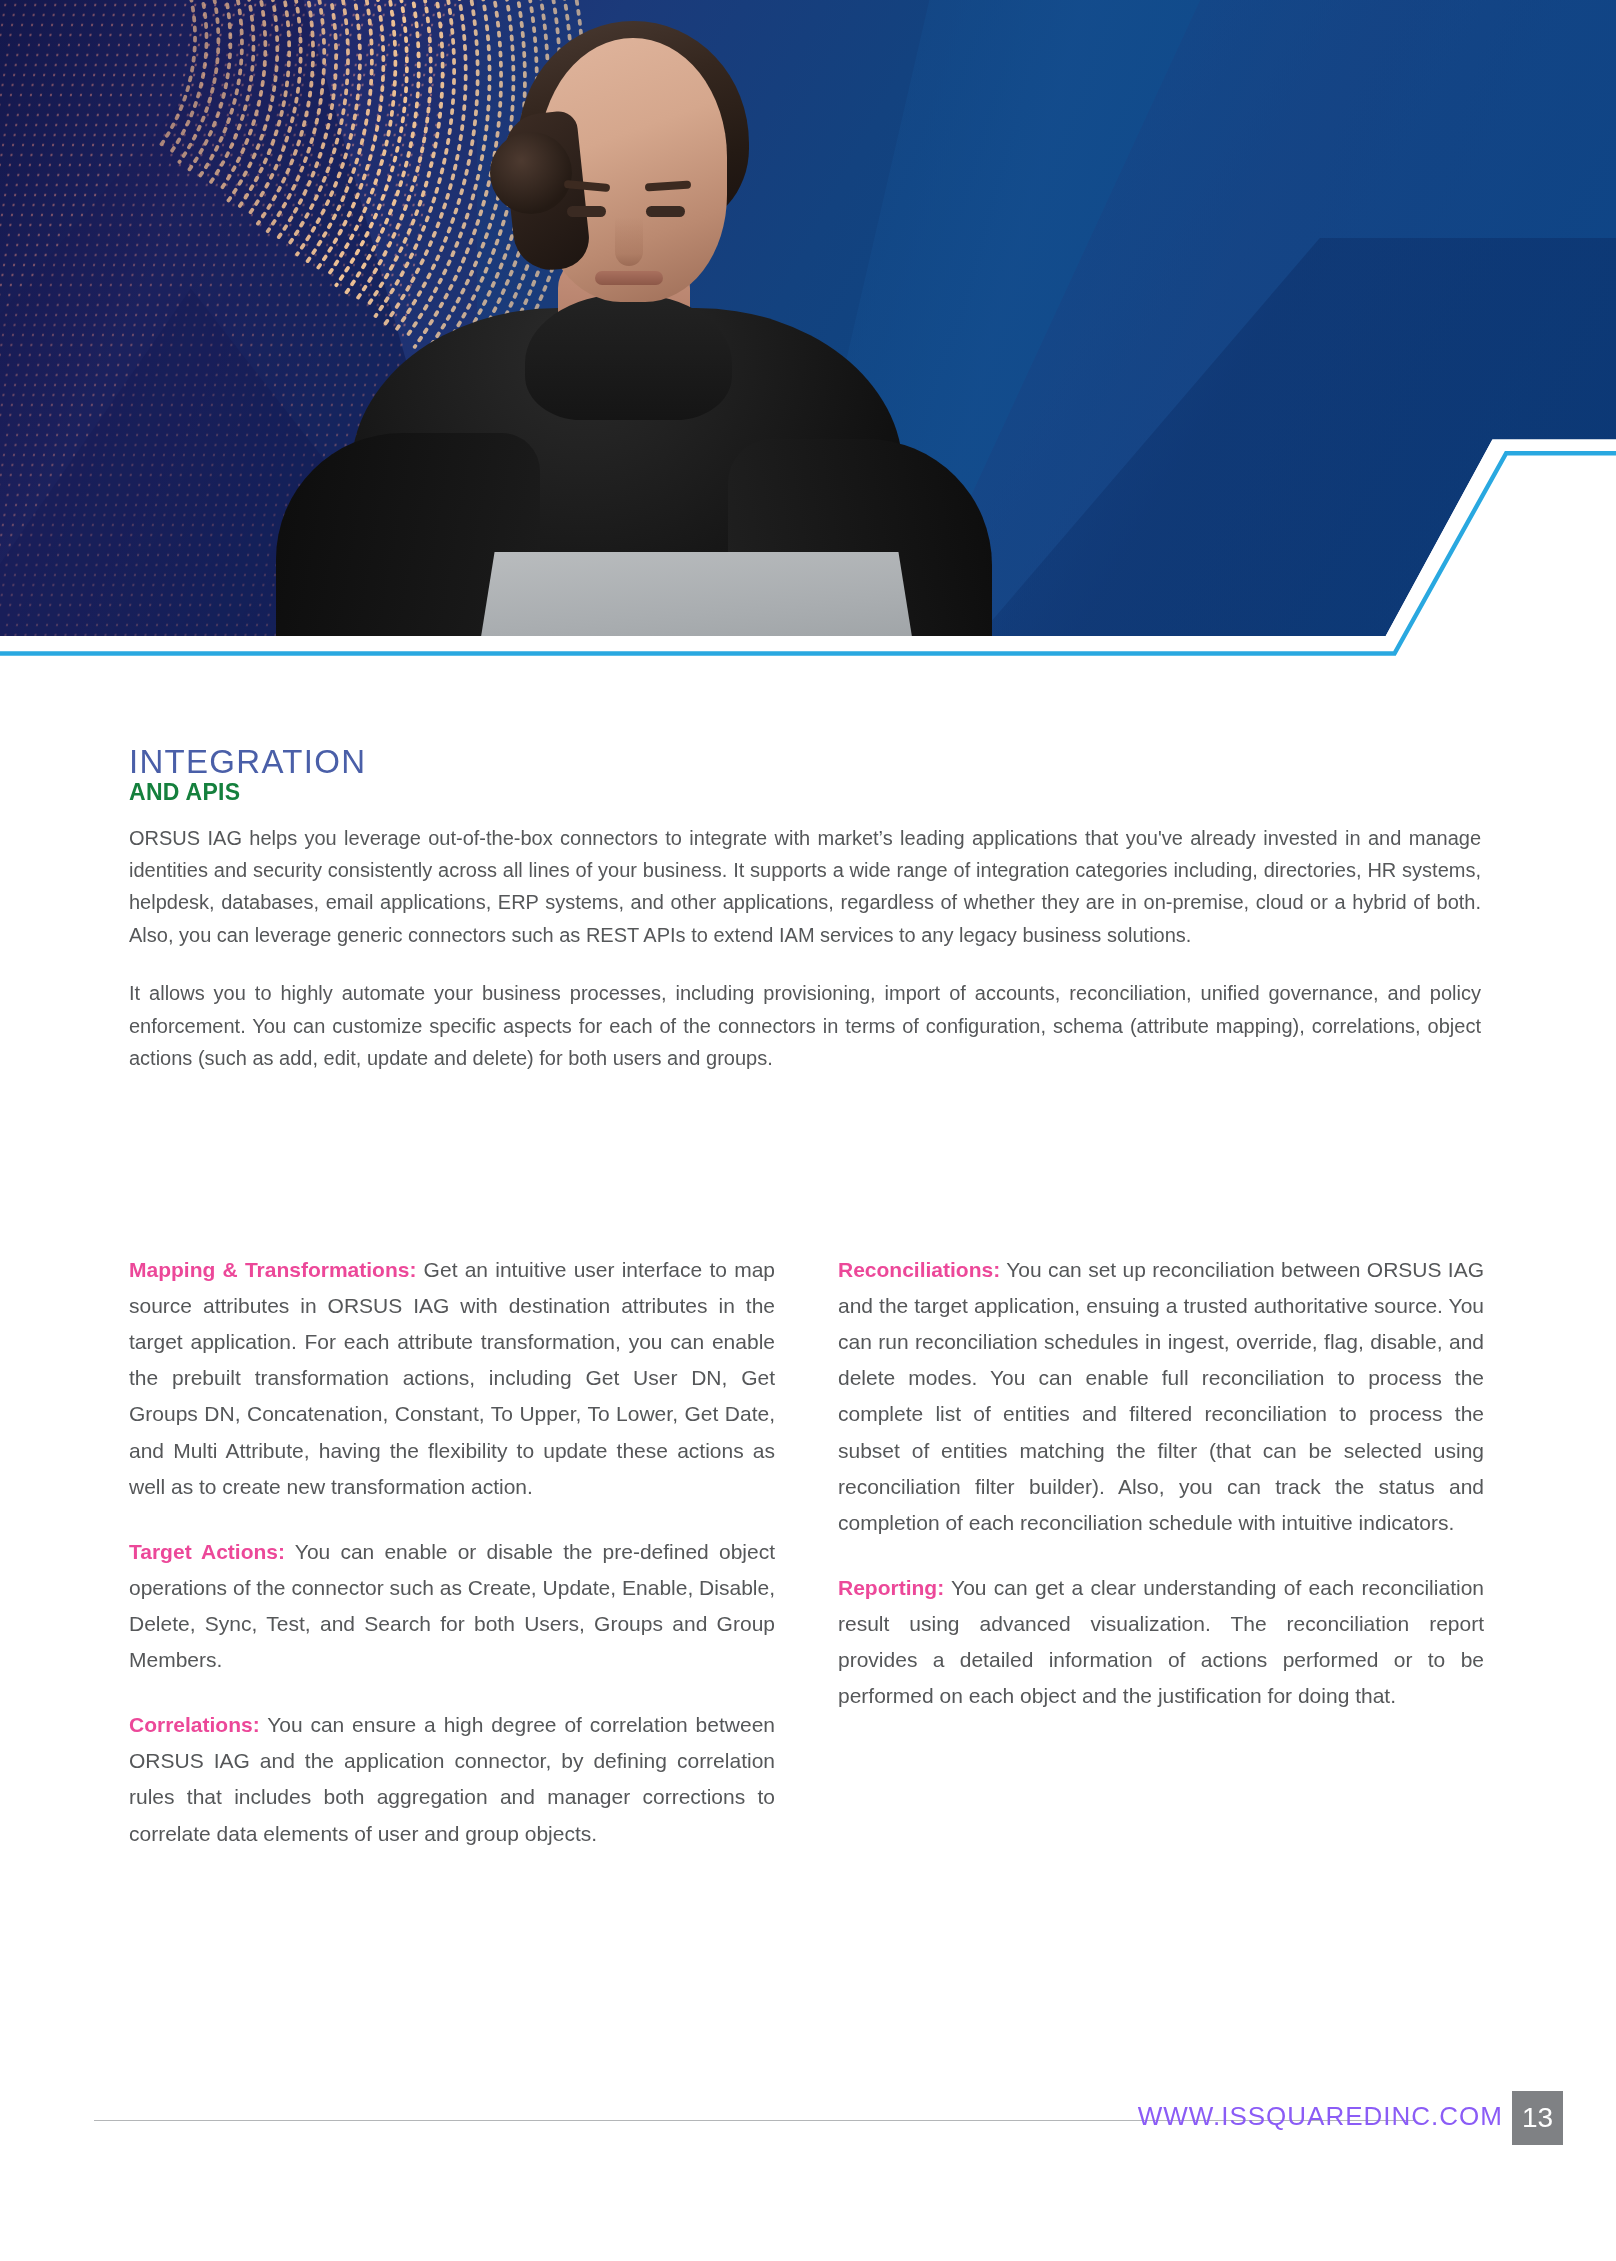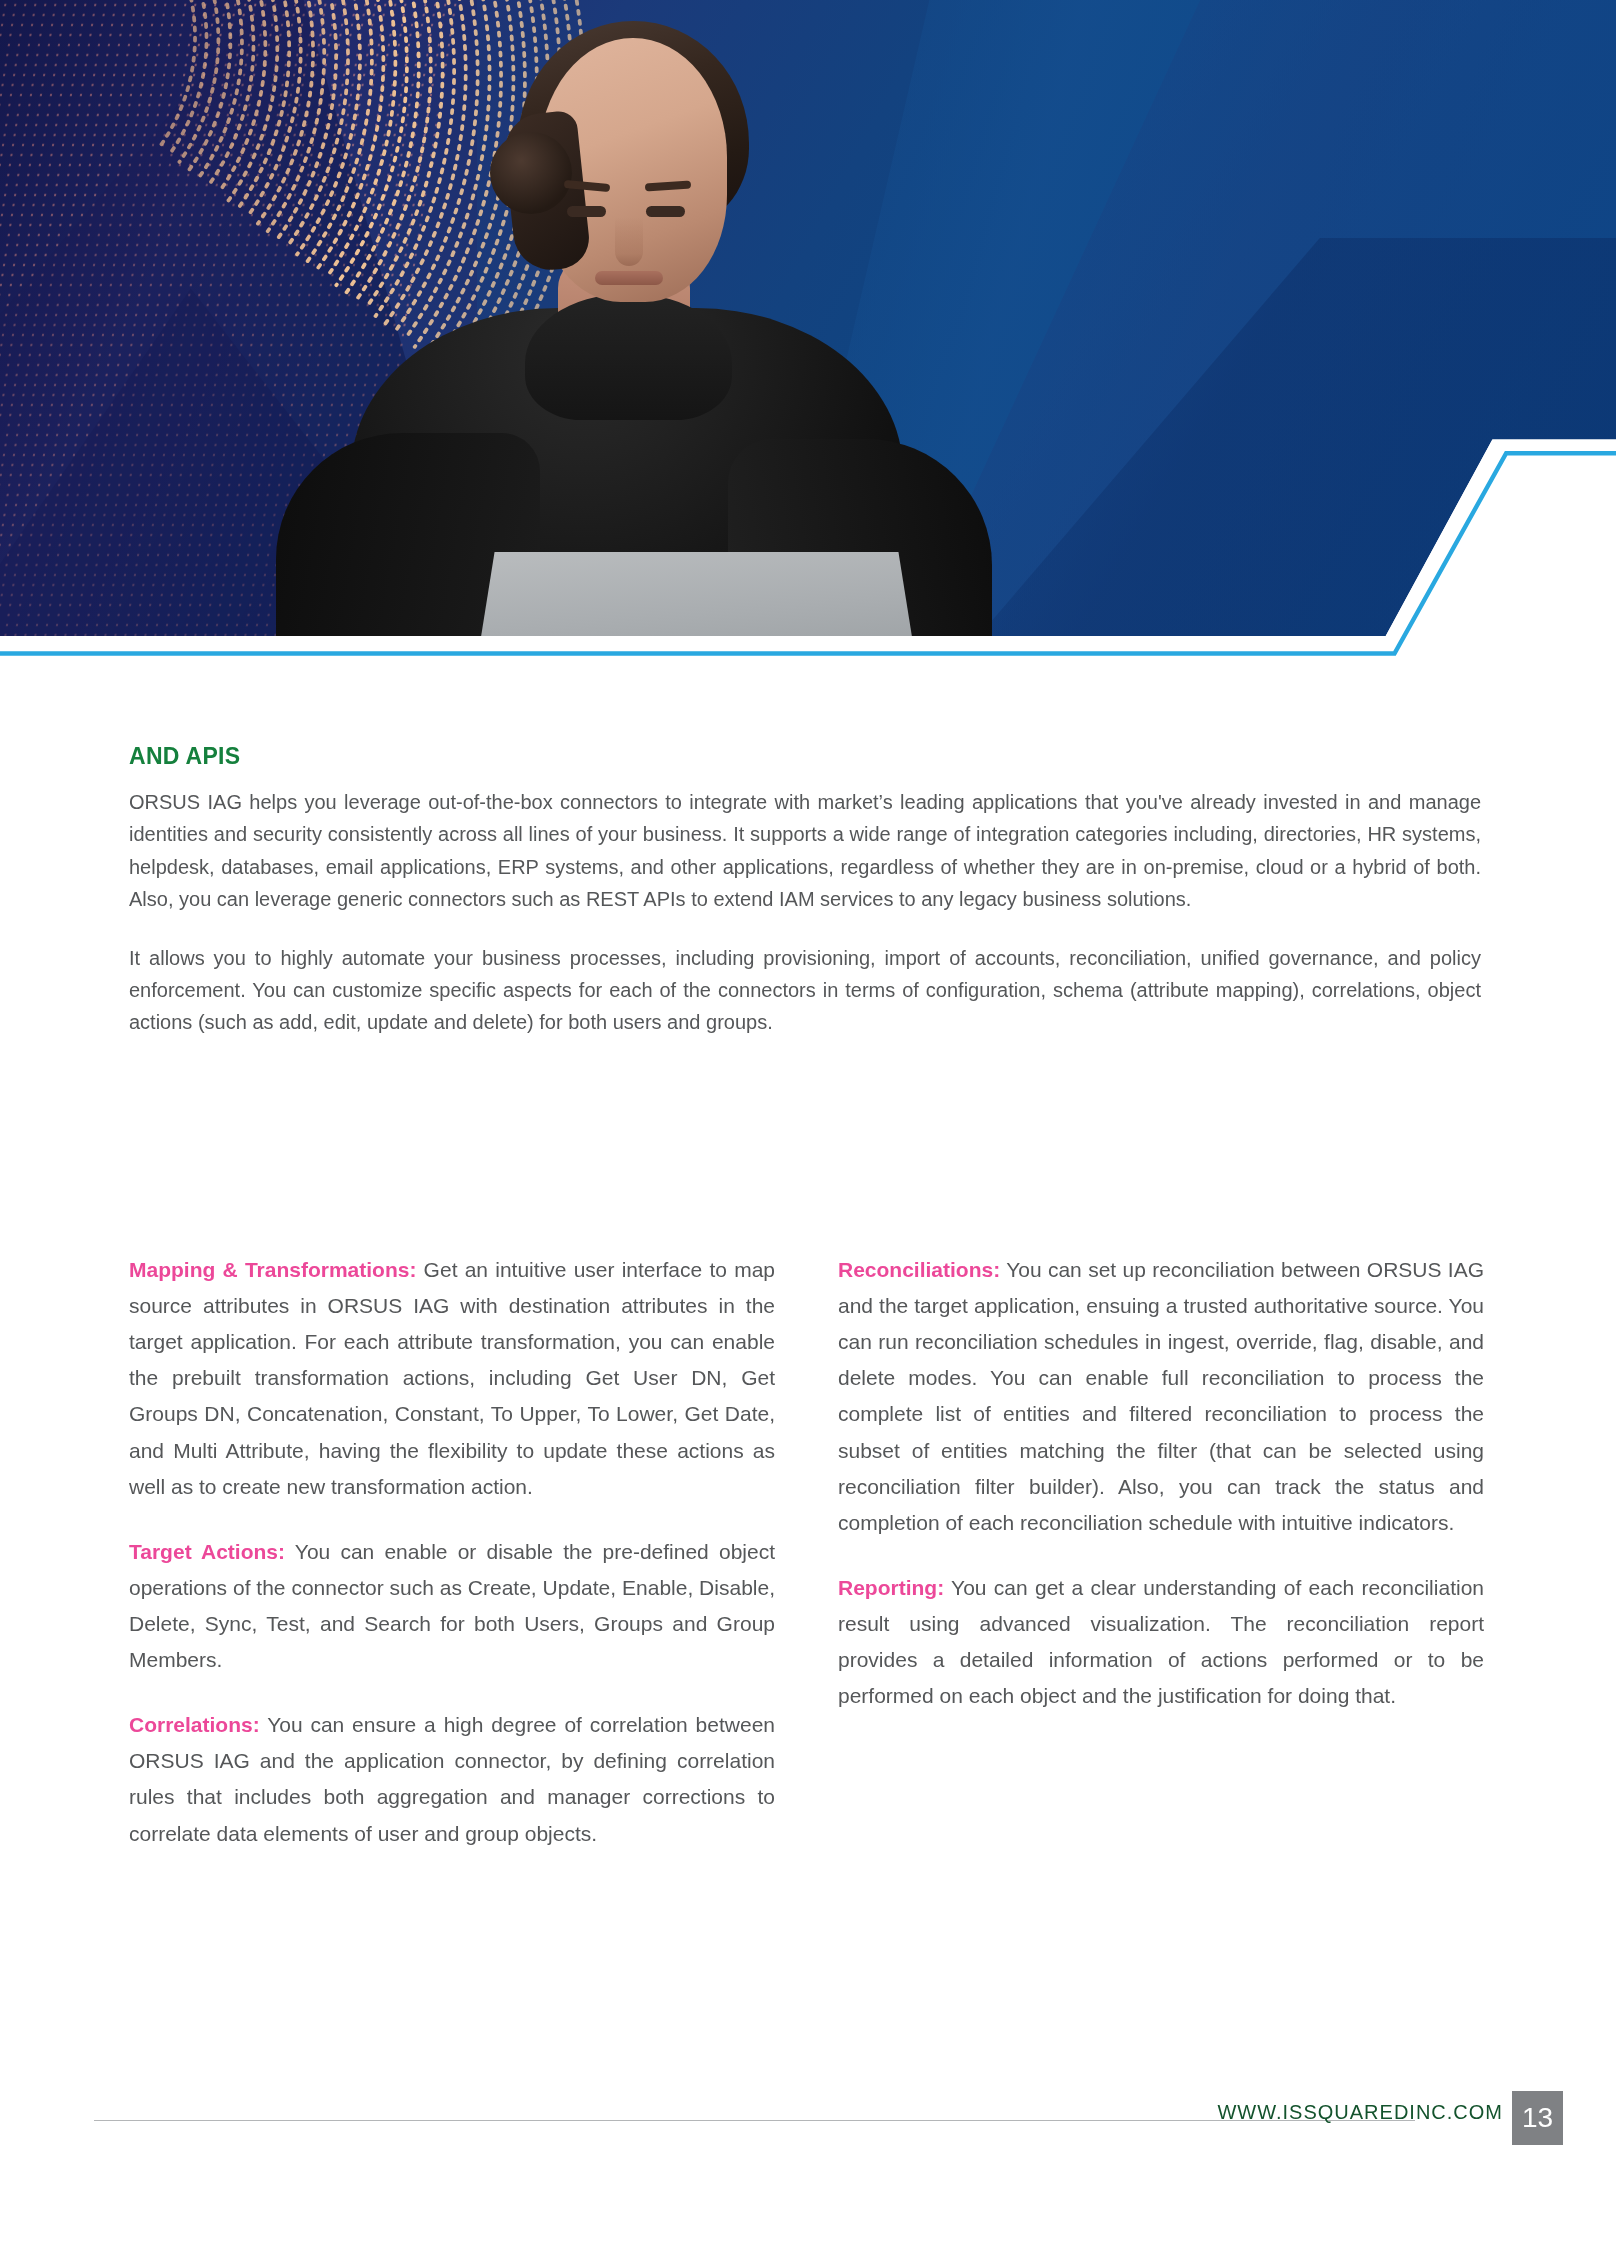--- a/index.html
+++ b/index.html
@@ -293,23 +293,23 @@
     left: 94px;
     top: 24px;
     width: 1321px;
     height: 1.3px;
     background: #b4b6b8;
   }
   .footer-url {
     position: absolute;
     right: 113px;
     top: 5px;
-    font-size: 20px;
+    font-size: 26px;
     letter-spacing: 1px;
-    color: #14532d;
+    color: #8b5cf6;
     font-weight: 300;
     white-space: nowrap;
   }
   .footer-page {
     position: absolute;
     right: 53px;
     top: -5px;
     width: 51px;
     height: 54px;
     background: #7f8184;
@@ -407,20 +407,21 @@
 <svg class="hero-cut" width="1616" height="675" viewBox="0 0 2575 1075" xmlns="http://www.w3.org/2000/svg">
 
   <path d="M0,1013 L2208,1013 L2378,700 L2575,700 L2575,1075 L0,1075 Z" fill="#ffffff"></path>
   <path d="M2378,700 L2208,1013 L2575,1013 L2575,700 Z" fill="#ffffff"></path>
   <path d="M2228,0 L2575,0 L2575,700 L2378,700 Z" fill="#ffffff" opacity="0"></path>
 
   <path d="M0,1041 L2222,1041 L2400,722 L2575,722" fill="none" stroke="#29a8e0" stroke-width="7"></path>
 </svg>
 
 <div class="content">
+  <div class="eyebrow">INTEGRATION</div>
   <div class="headline">AND APIS</div>
   <p class="body">ORSUS IAG helps you leverage out-of-the-box connectors to integrate with market’s leading applications that you've already invested in and manage identities and security consistently across all lines of your business. It supports a wide range of integration categories including, directories, HR systems, helpdesk, databases, email applications, ERP systems, and other applications, regardless of whether they are in on-premise, cloud or a hybrid of both. Also, you can leverage generic connectors such as REST APIs to extend IAM services to any legacy business solutions.</p>
   <p class="body">It allows you to highly automate your business processes, including provisioning, import of accounts, reconciliation, unified governance, and policy enforcement. You can customize specific aspects for each of the connectors in terms of configuration, schema (attribute mapping), correlations, object actions (such as add, edit, update and delete) for both users and groups.</p>
 </div>
 
 <div class="cols">
   <div class="col">
     <p>
       <span class="lead">Mapping &amp; Transformations:</span><span> Get an intuitive user interface to map source attributes in ORSUS IAG with destination attributes in the target application. For each attribute transformation, you can enable the prebuilt transformation actions, including Get User DN, Get Groups DN, Concatenation, Constant, To Upper, To Lower, Get Date, and Multi Attribute, having the flexibility to update these actions as well as to create new transformation action.</span>
     </p>

